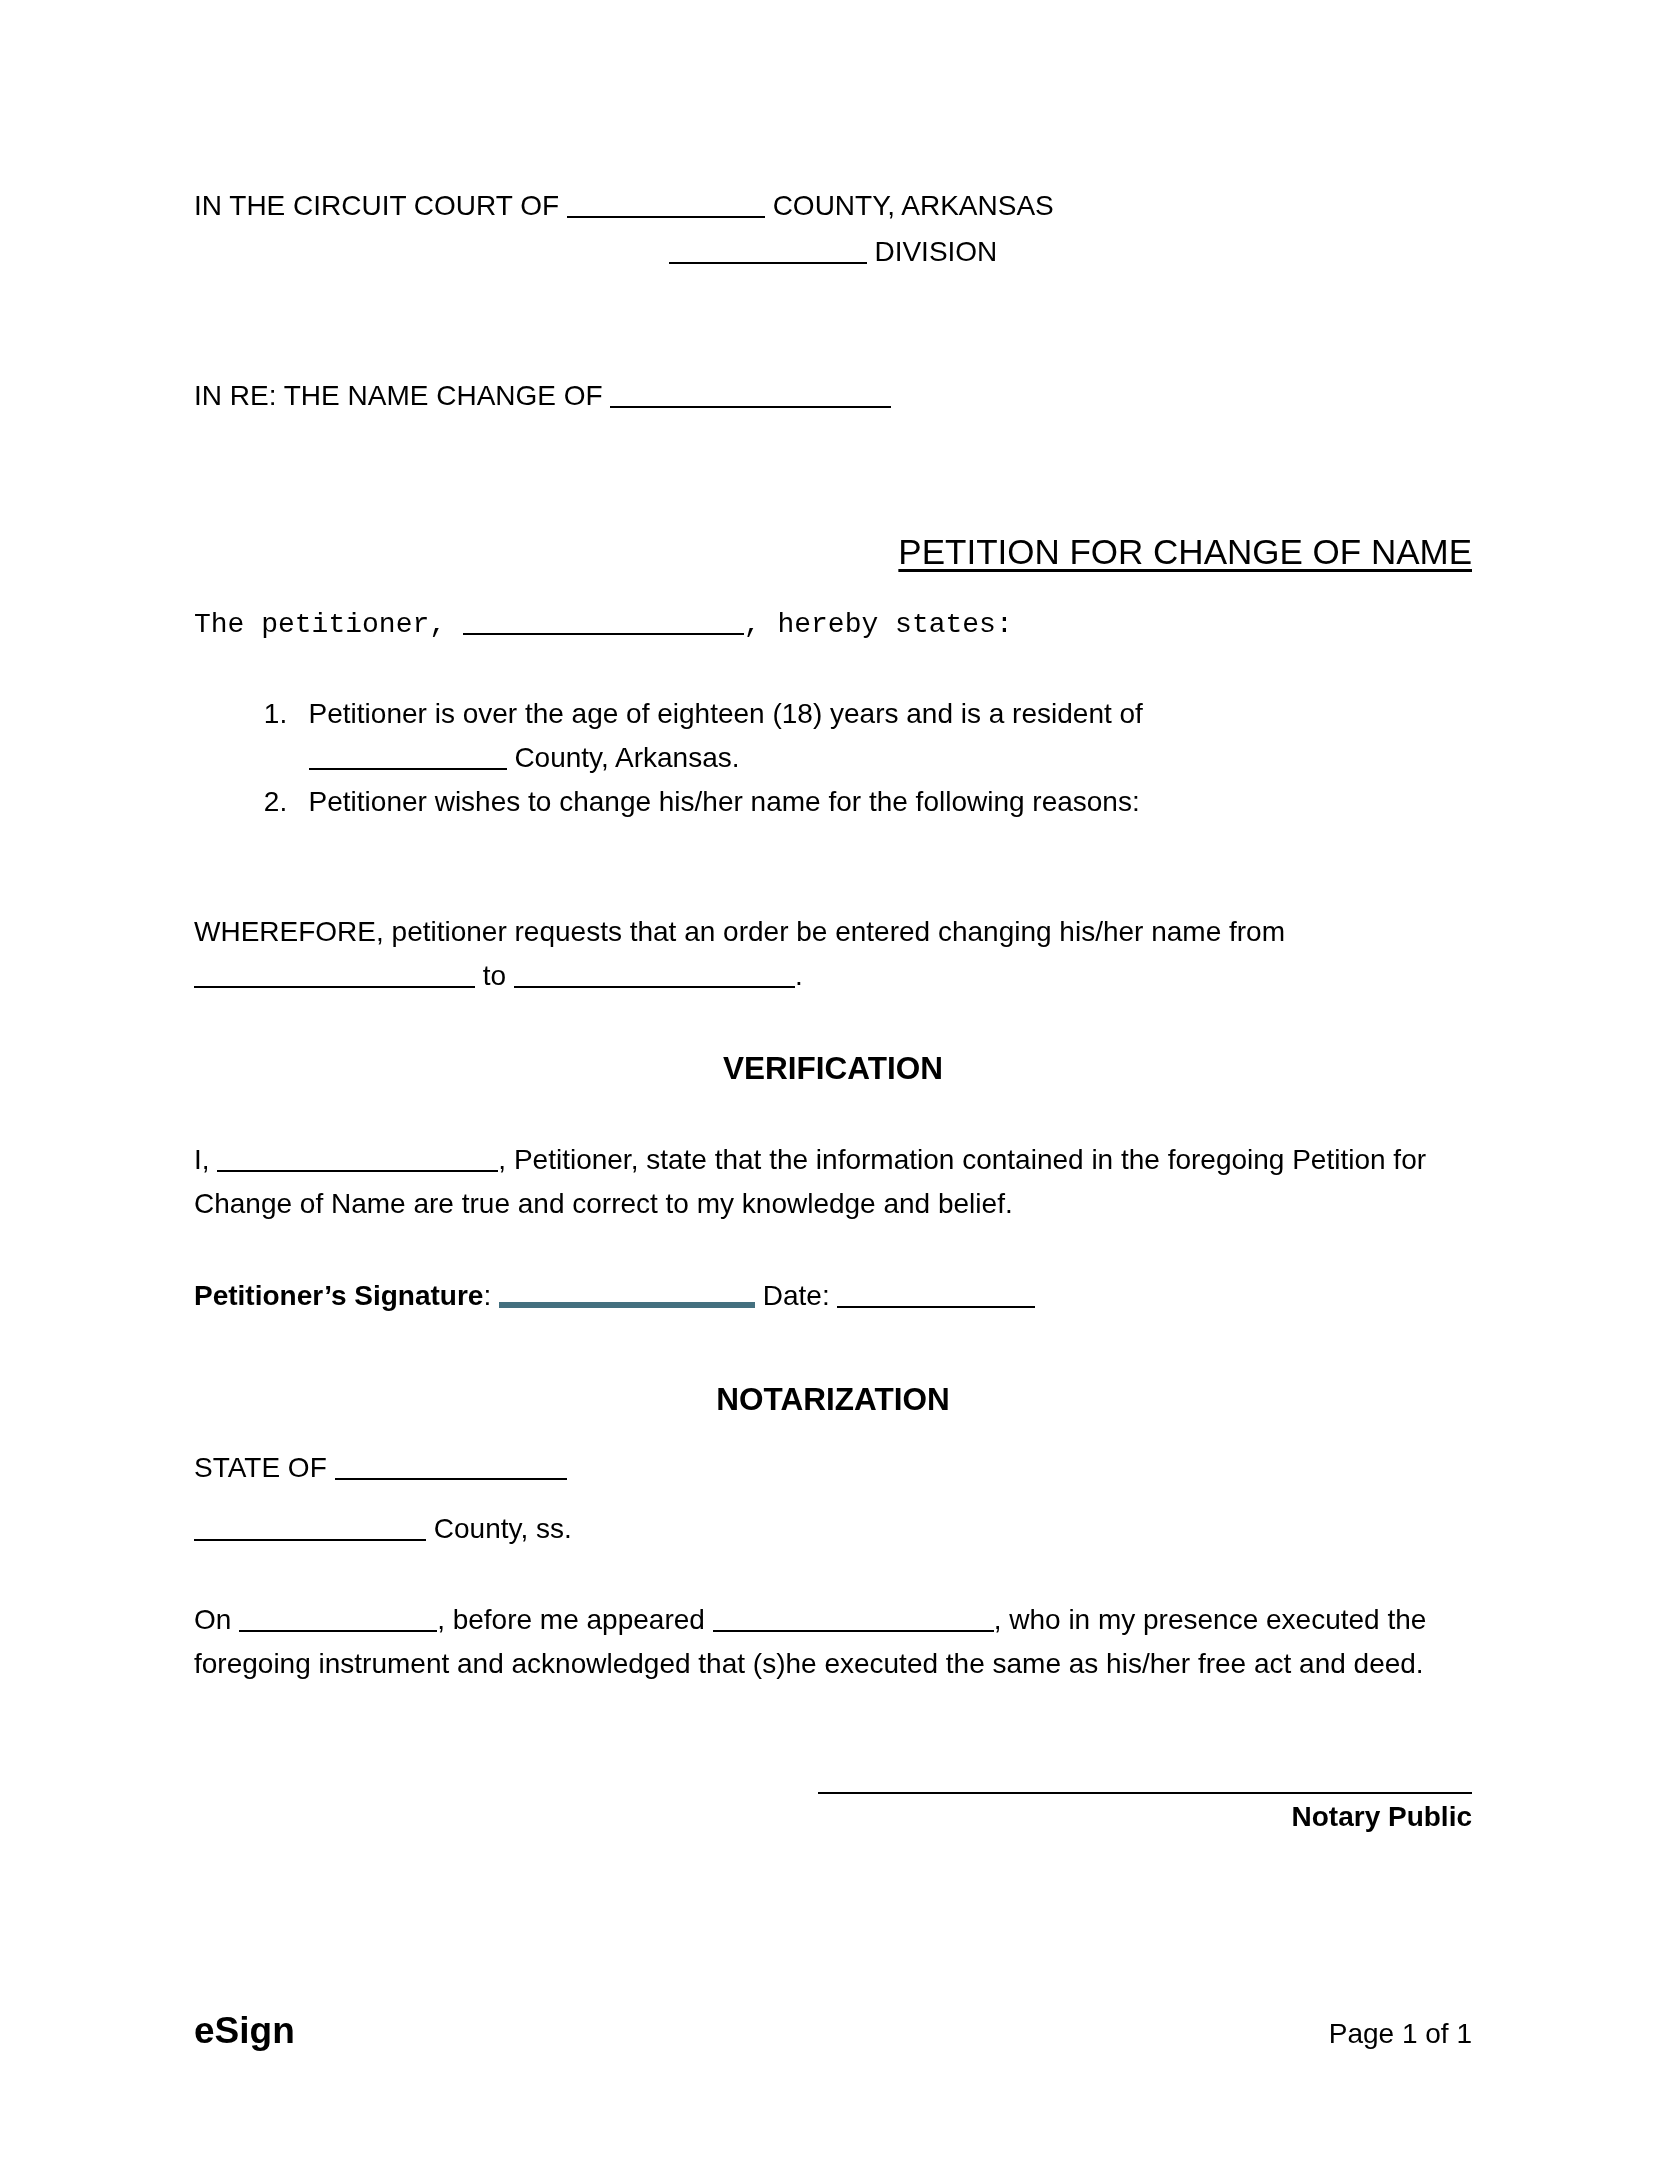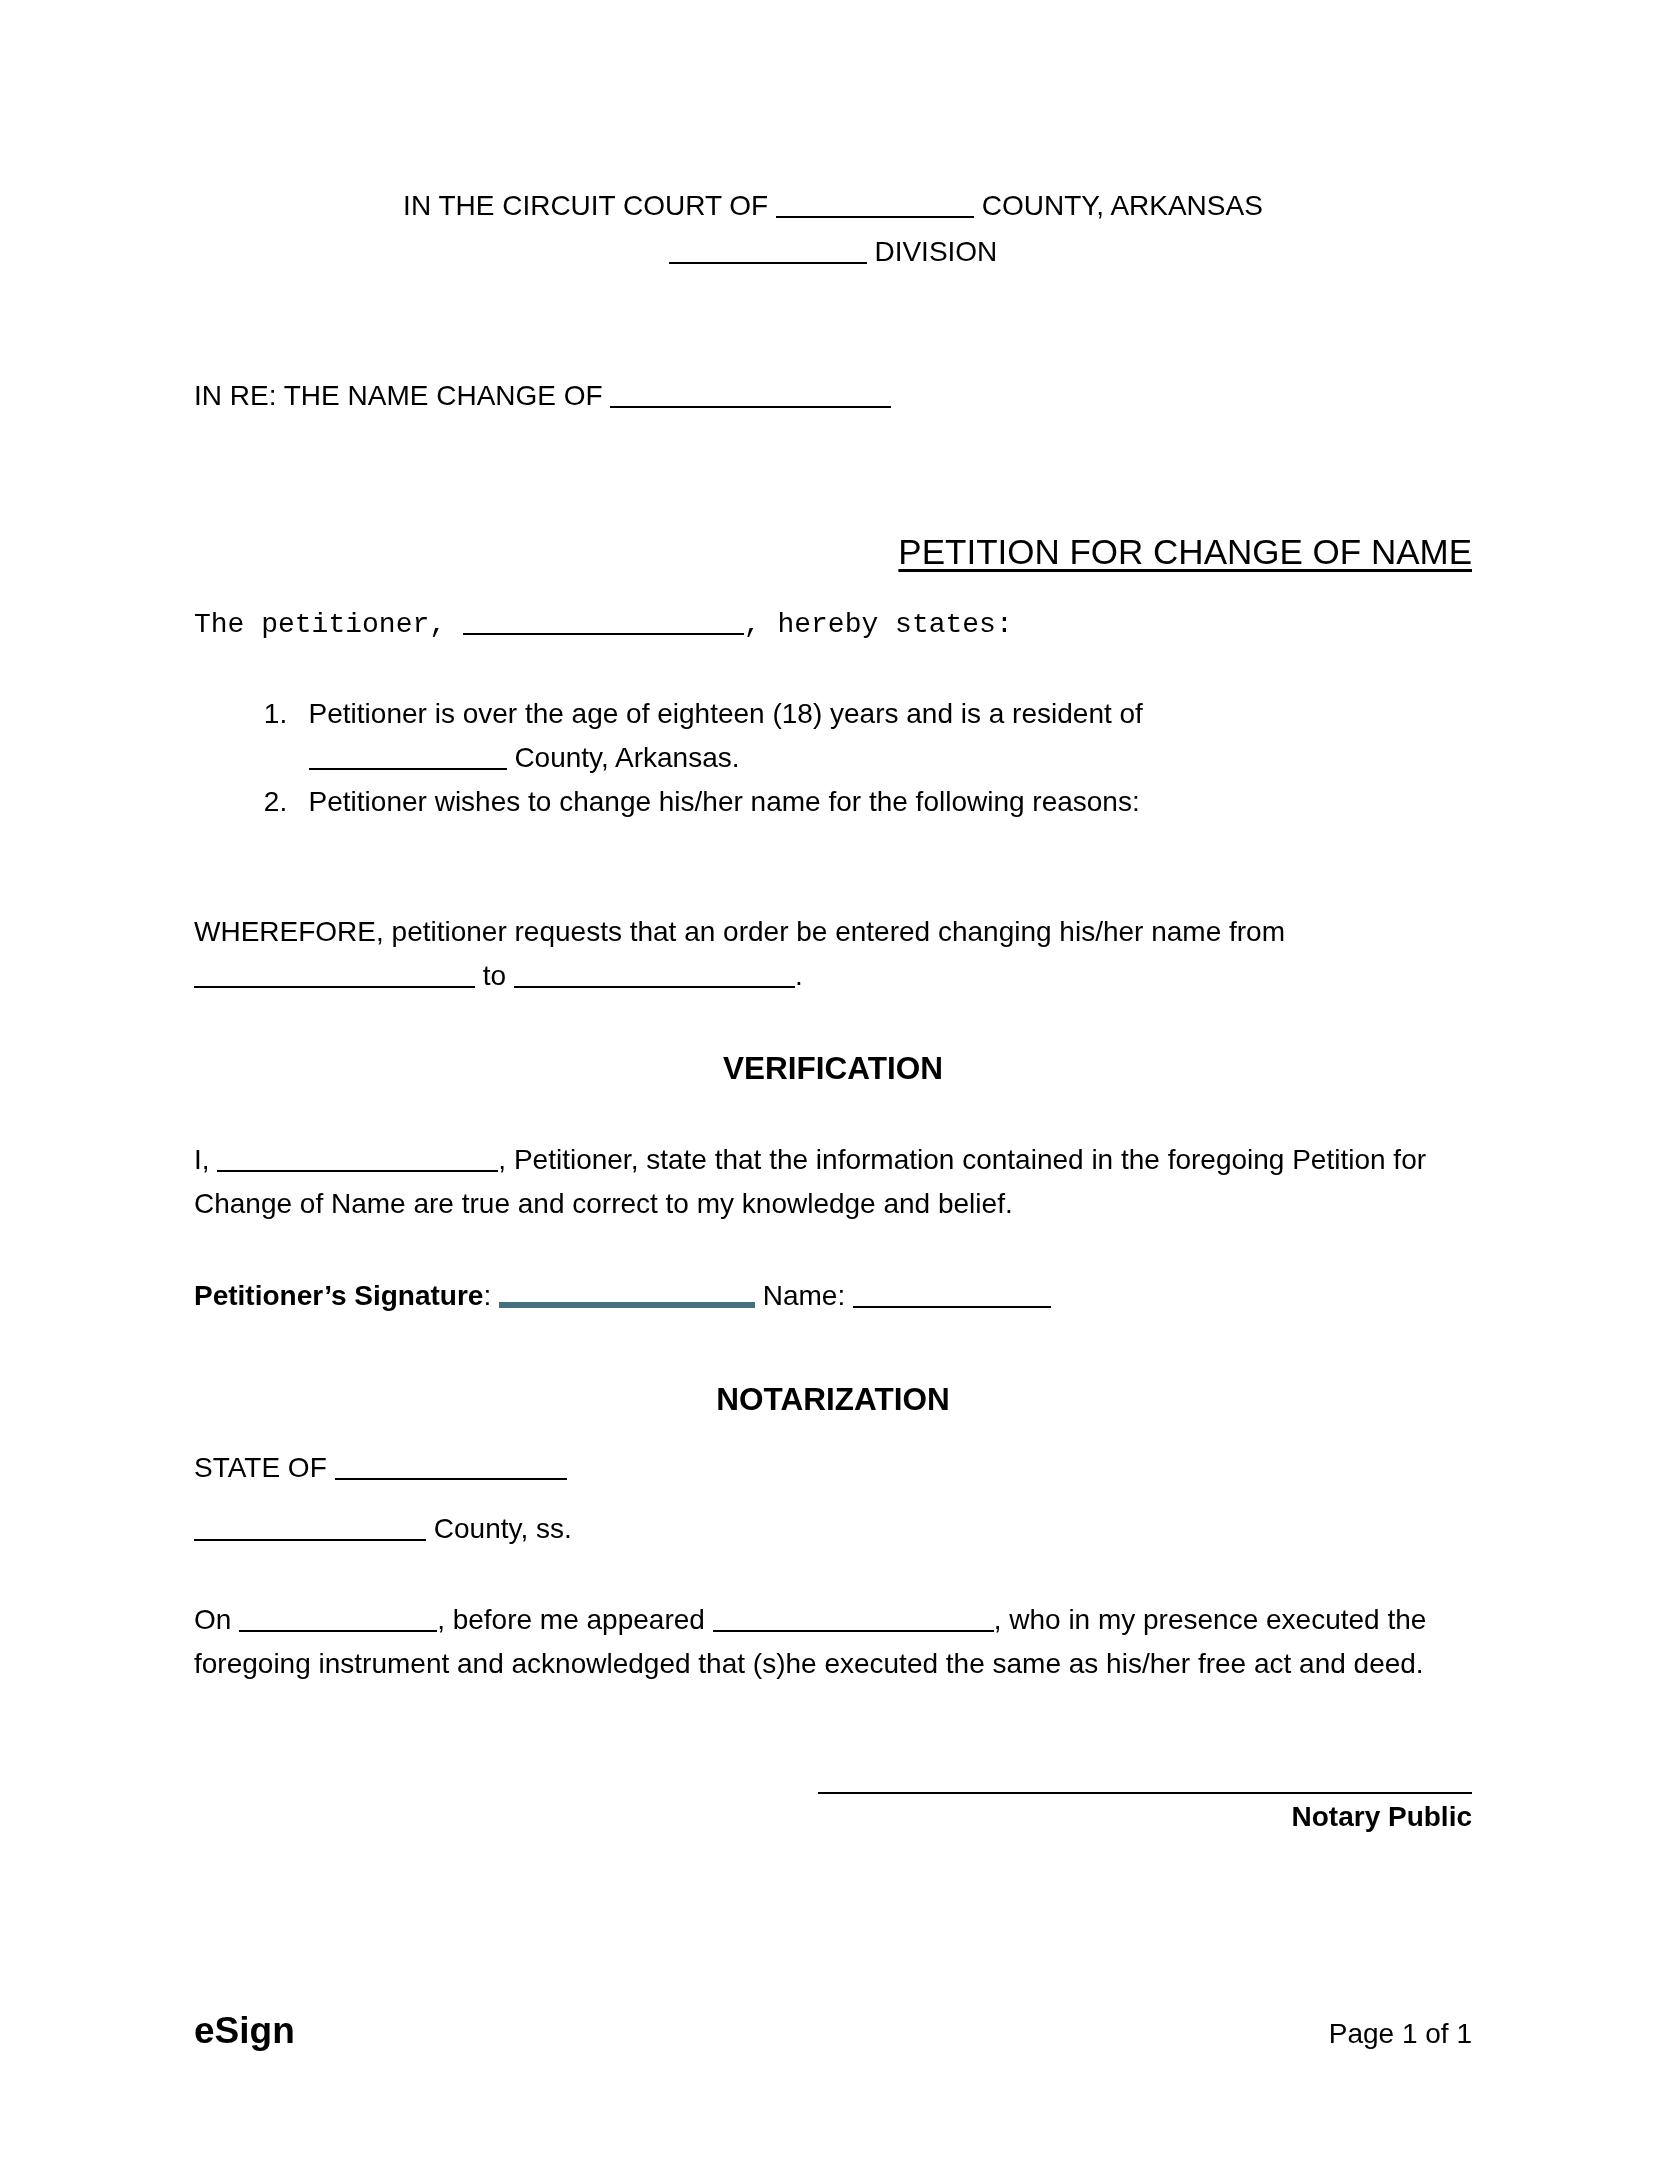--- a/index.html
+++ b/index.html
@@ -43,21 +43,20 @@
   }
 
   
   .court-header {
     position: absolute;
     left: 0;
     top: 186px;
     width: 1278px;
   }
   .court-line-1 {
-    text-align: center;
     font-size: 28px;
     line-height: 39px;
     white-space: nowrap;
   }
   .court-line-2 {
     text-align: center;
     font-size: 28px;
     line-height: 39px;
     white-space: nowrap;
     margin-top: 6.8px;
@@ -275,21 +274,21 @@
     </div>
 
     <div class="verif-body">
       <span>I,</span>
       <span class="blank" style="width:281px;"></span><span>, Petitioner, state that the information contained in the foregoing Petition for Change of Name are true and correct to my knowledge and belief.</span>
     </div>
 
     <div class="sig-row">
       <span class="bold">Petitioner’s Signature</span><span>:</span>
       <span class="blank-teal" style="width:256px;"></span>
-      <span>Name:</span>
+      <span>Date:</span>
       <span class="blank" style="width:198px;"></span>
     </div>
 
     <div class="sec-heading sec-notarization">
       <span>NOTARIZATION</span>
     </div>
 
     <div class="state-of">
       <span>STATE OF</span>
       <span class="blank" style="width:232px;"></span>

